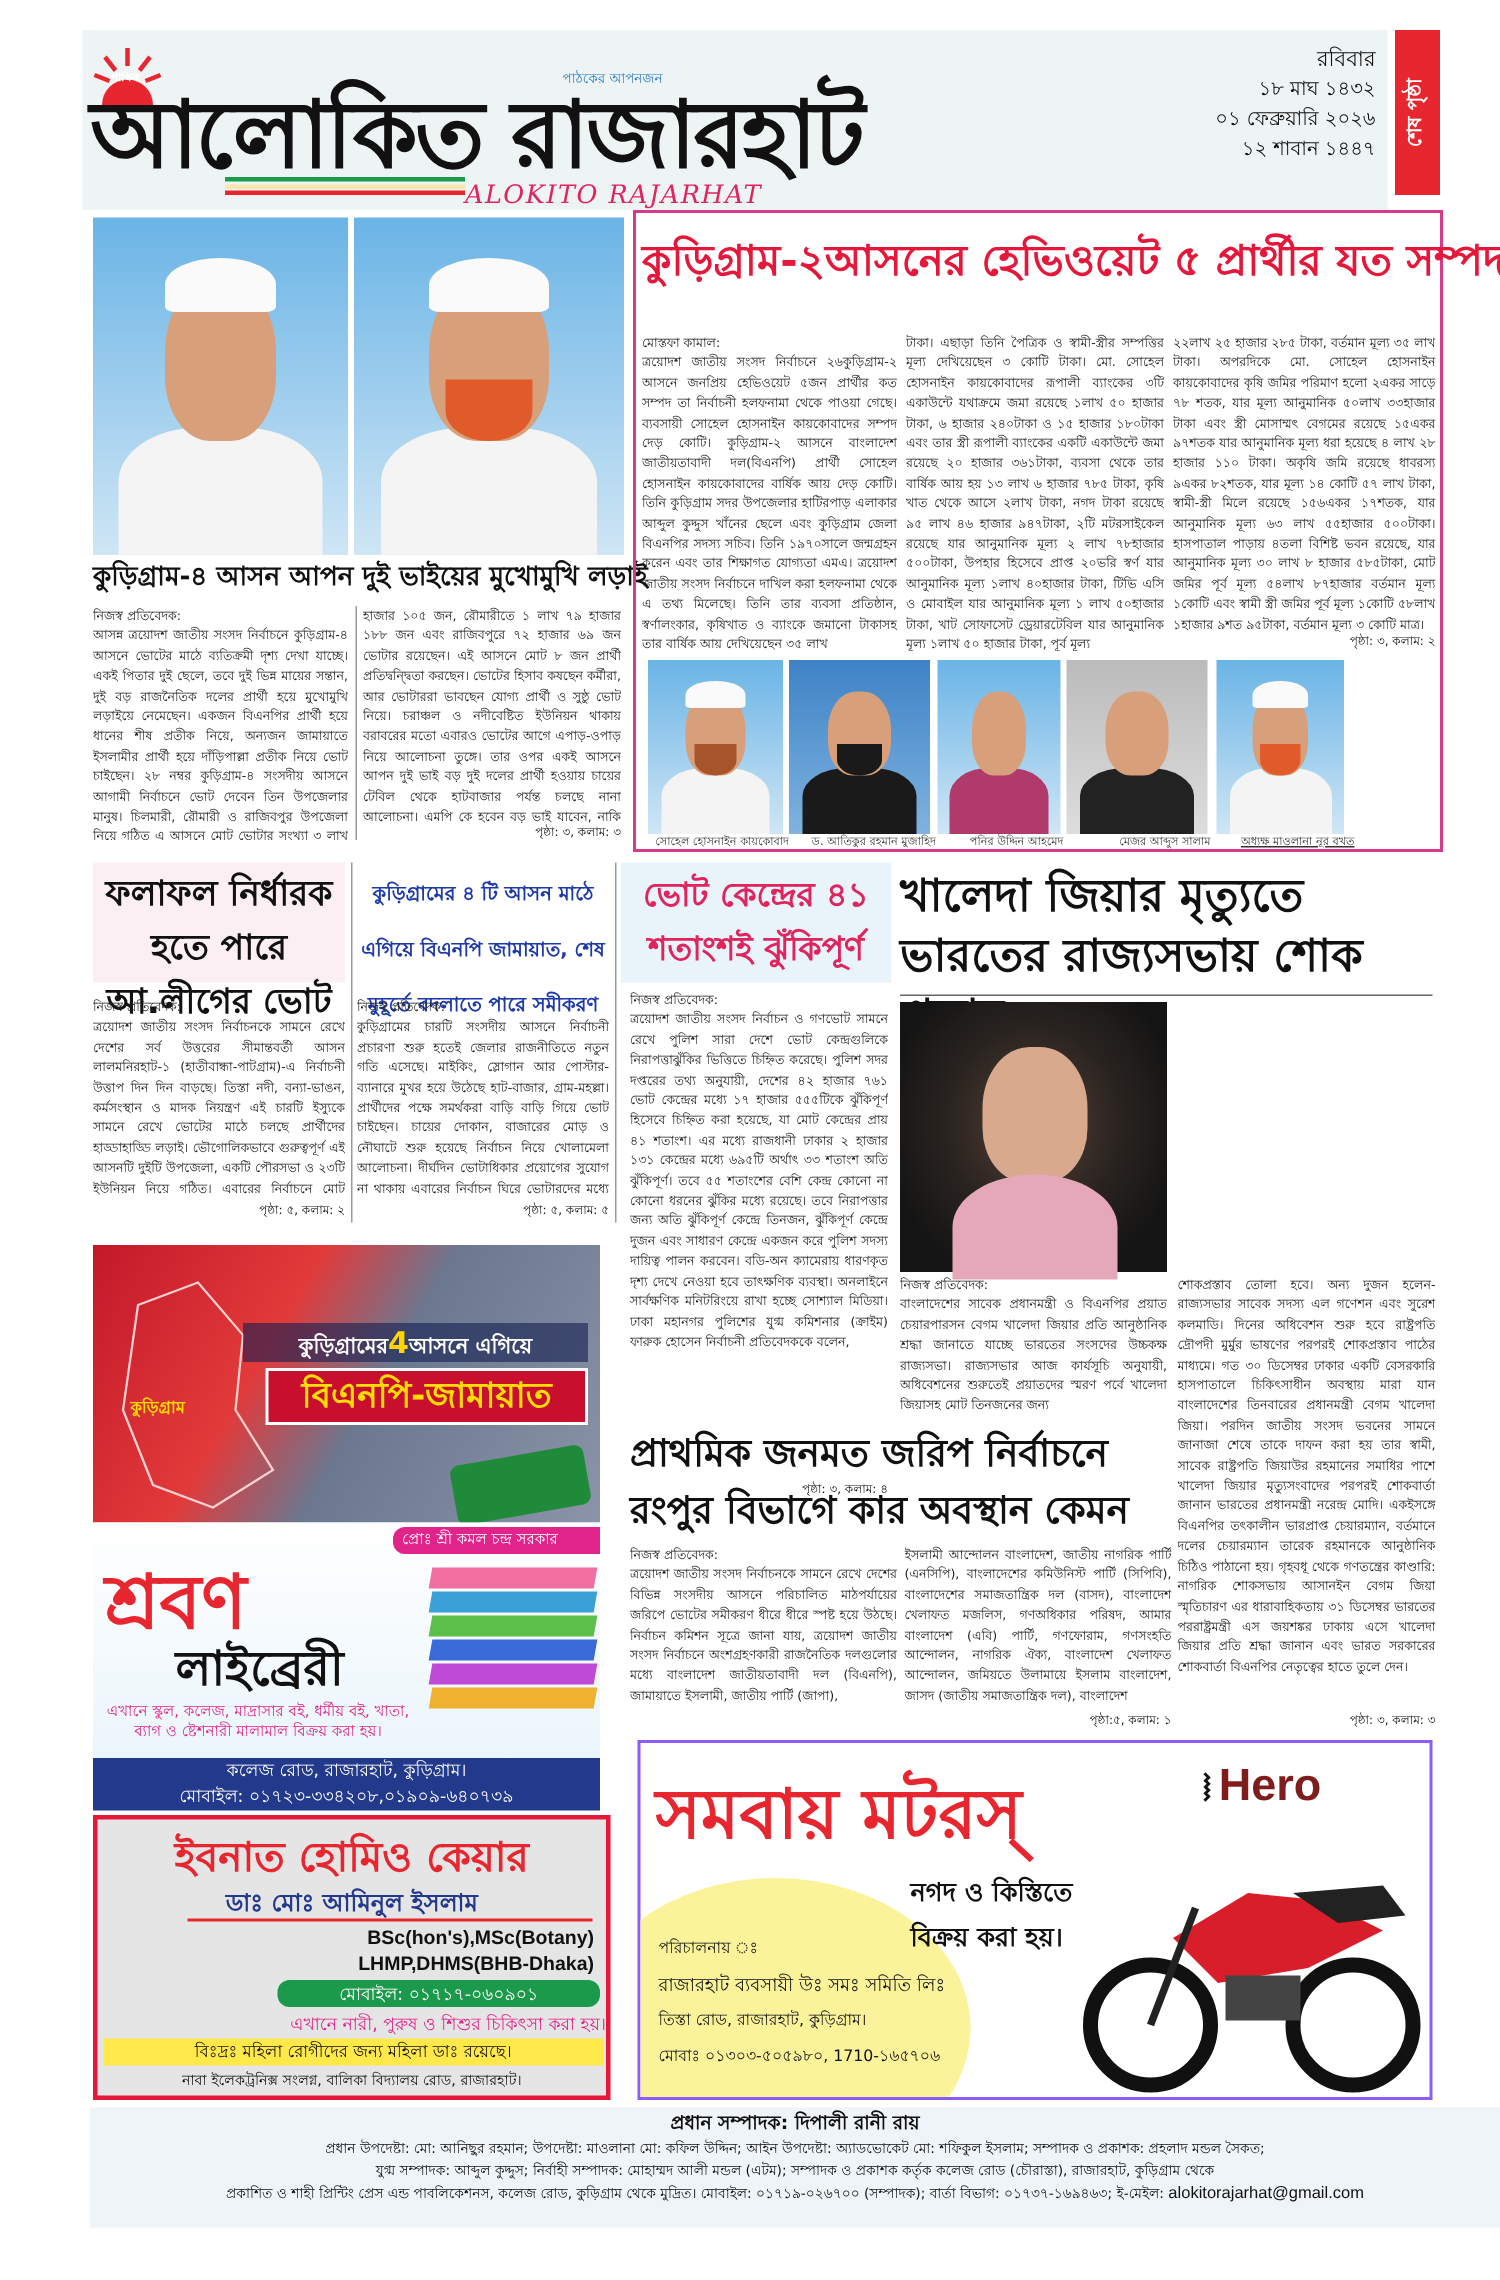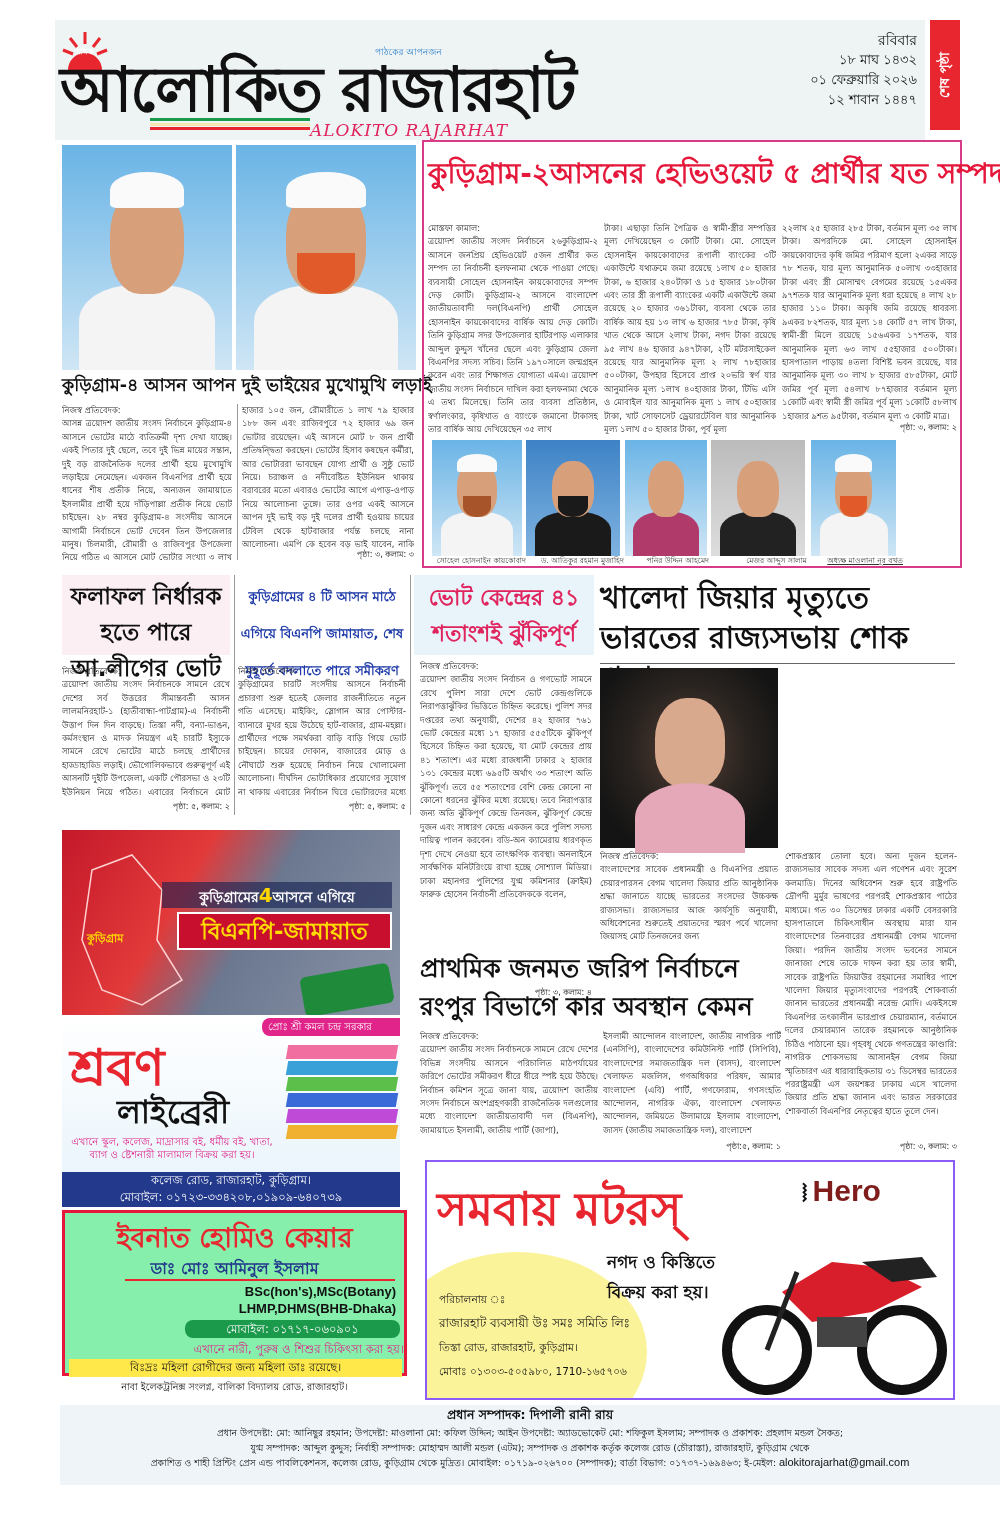--- a/index.html
+++ b/index.html
@@ -27,21 +27,21 @@
   .col-text { font-size: 8.4px; line-height: 13.4px; text-align: justify; color: #222; overflow: hidden; }
   .byline { font-weight: normal; }
   .pageref { text-align: right; font-size: 8px; }
   .pink-box { border: 2px solid #d83a8a; }
   .vline { width: 1px; background: #999; }
   .hline { height: 1px; background: #999; }
   .cand-label { font-size: 7.5px; text-align: right; color: #333; }
   
   .ad-bnp { left: 62px; top: 830px; width: 338px; height: 185px; background: linear-gradient(120deg,#c4182a 0%,#e23a3a 35%,#6b7890 55%,#8b94a8 100%); overflow: hidden; }
   .ad-library { left: 62px; top: 1015px; width: 338px; height: 192px; background: linear-gradient(180deg,#ffffff,#e6f3fb); }
-  .ad-homeo { left: 62px; top: 1210px; width: 345px; height: 166px; border: 3px solid #e5173a; background: #86efac; }
+  .ad-homeo { left: 62px; top: 1210px; width: 345px; height: 190px; border: 3px solid #e5173a; background: #e5e5e5; }
   .ad-motors { left: 425px; top: 1160px; width: 530px; height: 240px; border: 2px solid #8b5cf6; background: #fff; overflow: hidden; }
   .footer { left: 60px; top: 1405px; width: 940px; height: 80px; background: #eef4f8; text-align: center; font-size: 9.2px; line-height: 15px; }
 </style>
 </head>
 <body>
 
 <div class="abs" id="masthead"></div>
 <svg class="abs sun" viewBox="0 0 46 46">
   <line x1="23" y1="2" x2="23" y2="14" stroke="#e8262f" stroke-width="3"></line>
   <line x1="8" y1="8" x2="15" y2="17" stroke="#e8262f" stroke-width="3"></line>

